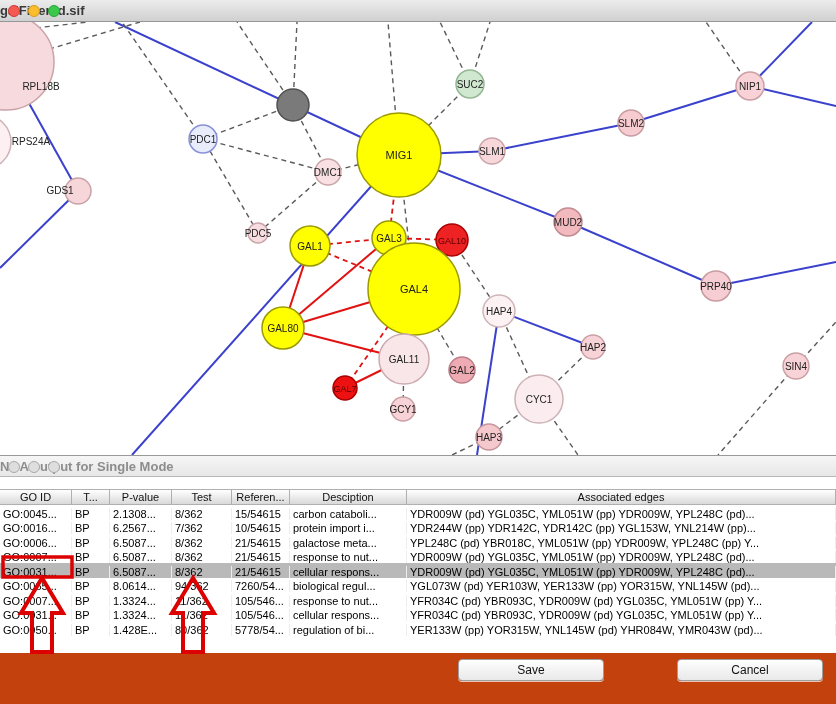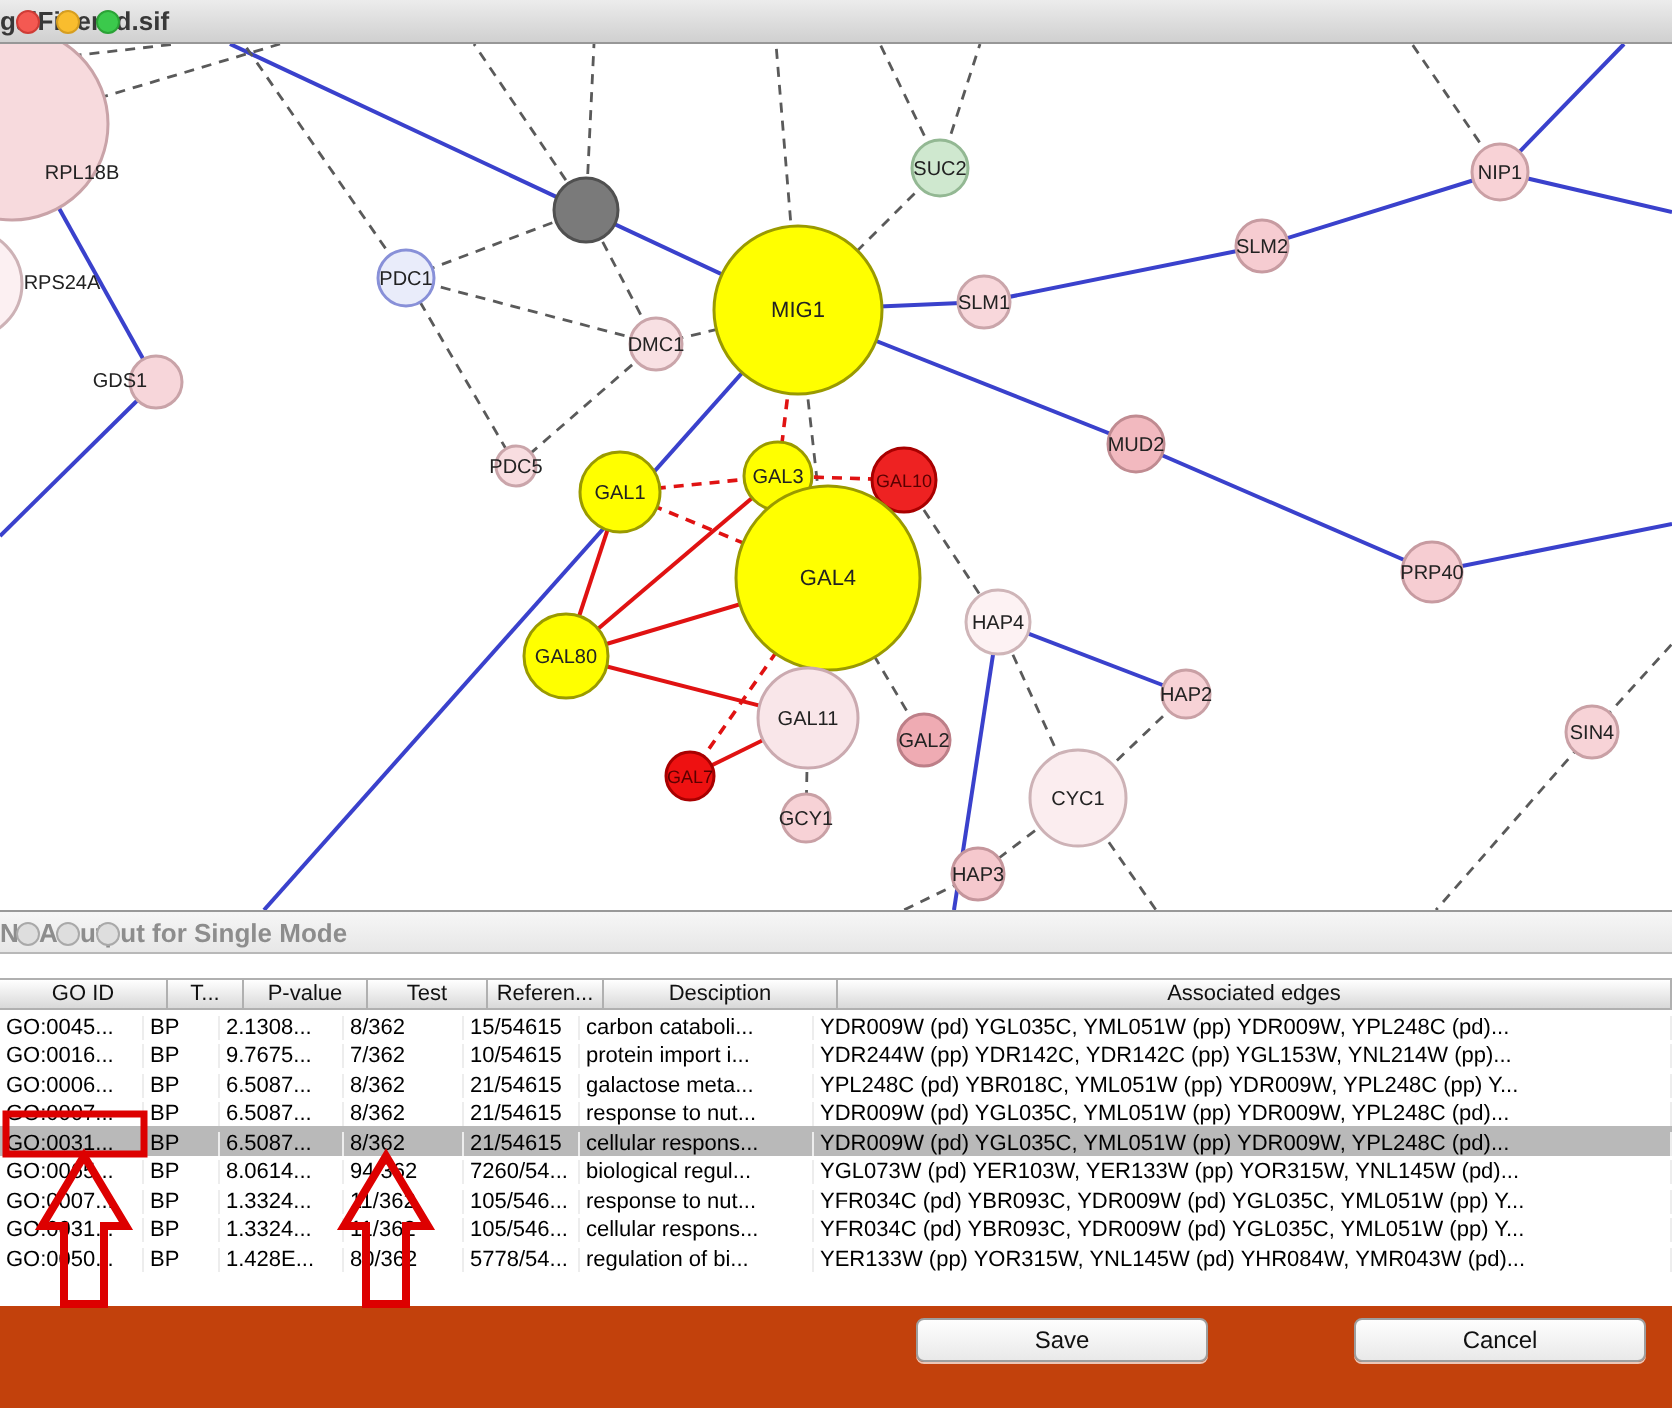--- a/index.html
+++ b/index.html
@@ -194,42 +194,42 @@
       <div class="light close"></div>
       <div class="light min"></div>
       <div class="light zoom"></div>
     </div>
     <div class="title">NOA output for Single Mode</div>
   </div>
 
   <div class="table-wrap">
     <div class="table-spacer"></div>
     <div class="thead" id="thead">
-        <div class="th" style="width: 84px;">GO ID</div>
+        <div class="th" style="width: 72px;">GO ID</div>
         <div class="th" style="width: 38px;">T...</div>
         <div class="th" style="width: 62px;">P-value</div>
         <div class="th" style="width: 60px;">Test</div>
         <div class="th" style="width: 58px;">Referen...</div>
         <div class="th" style="width: 117px;">Desciption</div>
         <div class="th" style="flex: 1 1 0%;">Associated edges</div>
       </div>
     <div id="tbody">
         <div class="trow">
           <div class="td" style="width: 72px;">GO:0045...</div>
           <div class="td" style="width: 38px;">BP</div>
           <div class="td" style="width: 62px;">2.1308...</div>
           <div class="td" style="width: 60px;">8/362</div>
           <div class="td" style="width: 58px;">15/54615</div>
           <div class="td" style="width: 117px;">carbon cataboli...</div>
           <div class="td" style="flex: 1 1 0%;">YDR009W (pd) YGL035C, YML051W (pp) YDR009W, YPL248C (pd)...</div>
         </div>
         <div class="trow">
           <div class="td" style="width: 72px;">GO:0016...</div>
           <div class="td" style="width: 38px;">BP</div>
-          <div class="td" style="width: 62px;">9.7675...</div>
+          <div class="td" style="width: 62px;">6.2567...</div>
           <div class="td" style="width: 60px;">7/362</div>
           <div class="td" style="width: 58px;">10/54615</div>
           <div class="td" style="width: 117px;">protein import i...</div>
           <div class="td" style="flex: 1 1 0%;">YDR244W (pp) YDR142C, YDR142C (pp) YGL153W, YNL214W (pp)...</div>
         </div>
         <div class="trow">
           <div class="td" style="width: 72px;">GO:0006...</div>
           <div class="td" style="width: 38px;">BP</div>
           <div class="td" style="width: 62px;">6.5087...</div>
           <div class="td" style="width: 60px;">8/362</div>

